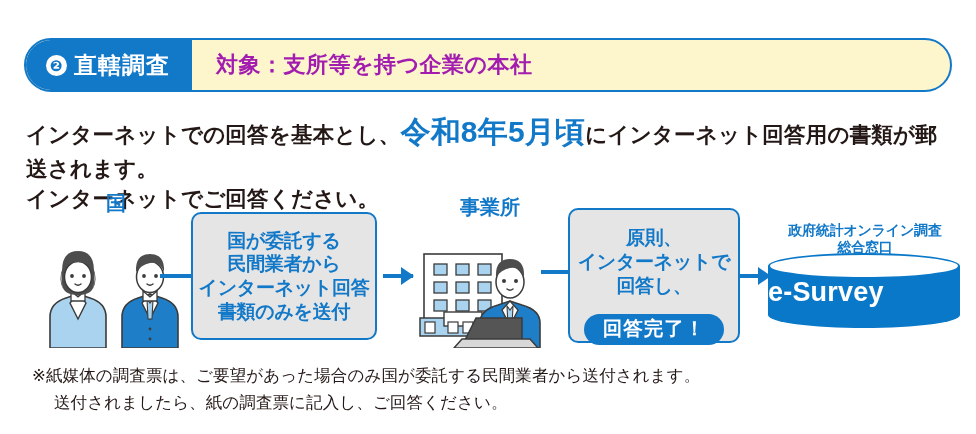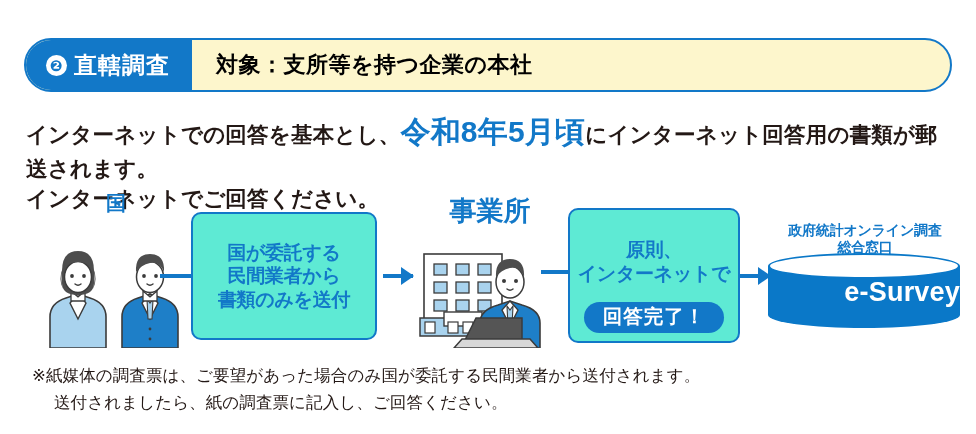--- a/index.html
+++ b/index.html
@@ -53,21 +53,21 @@
     color: #1278C8;
     font-size: 15px;
     font-weight: bold;
     margin-right: 7px;
     line-height: 1;
   }
   .header-target {
     display: flex;
     align-items: center;
     padding-left: 24px;
-    color: #000000;
+    color: #a21caf;
     font-size: 22px;
     font-weight: bold;
     letter-spacing: 0.5px;
     white-space: nowrap;
   }
 
   
   .lead {
     position: absolute;
     left: 26px;
@@ -104,21 +104,21 @@
   .cap-kuni {
     left: 42px;
     top: 2px;
     width: 148px;
     font-size: 20px;
   }
   .cap-jigyosho {
     left: 420px;
     top: 6px;
     width: 140px;
-    font-size: 27px;
+    font-size: 20px;
   }
   .cap-esurvey {
     left: 770px;
     top: 32px;
     width: 190px;
     font-size: 14px;
     line-height: 1.2;
     letter-spacing: -0.2px;
   }
 
@@ -139,21 +139,21 @@
     width: 146px;
     height: 108px;
   }
 
   
   .box {
     position: absolute;
     box-sizing: border-box;
     border: 2px solid #1278C8;
     border-radius: 10px;
-    background: #5eead4;
+    background: #e5e5e5;
     color: #1278C8;
     font-weight: bold;
     display: flex;
     flex-direction: column;
     align-items: center;
     justify-content: center;
     text-align: center;
     line-height: 1.24;
   }
   .box-1 {
@@ -247,21 +247,21 @@
     width: 192px;
     height: 26px;
     border-radius: 50%;
     background: #0A78C8;
   }
   .cyl-label {
     position: absolute;
     left: 0;
     top: 24px;
     width: 192px;
-    text-align: right;
+    text-align: left;
     color: #ffffff;
     font-size: 27px;
     font-weight: bold;
     letter-spacing: 0.2px;
     z-index: 3;
   }
 
   
   .footnote {
     position: absolute;
@@ -328,20 +328,21 @@
         <circle cx="106" cy="94" r="1.4" fill="#3B3B3B"></circle>
       </g>
     </svg>
   </div>
 
   <div class="conn conn-1"></div>
 
   <div class="box box-1">
     <div>国が委託する</div>
     <div>民間業者から</div>
+    <div>インターネット回答</div>
     <div>書類のみを送付</div>
   </div>
 
   <div class="arrow arrow-1"></div>
 
   <div class="cap cap-jigyosho">事業所</div>
 
   <div class="office">
     <svg viewBox="0 0 146 108" width="146" height="108">
 
@@ -379,20 +380,21 @@
       <path d="M44 106 L58 78 L104 78 L104 106 Z" fill="#555555" stroke="#3B3B3B" stroke-width="1.5"></path>
       <path d="M36 108 L44 99 L112 99 L120 108 Z" fill="#D8D8D8" stroke="#3B3B3B" stroke-width="1.5"></path>
     </svg>
   </div>
 
   <div class="conn conn-2"></div>
 
   <div class="box box-2">
     <div>原則、</div>
     <div>インターネットで</div>
+    <div>回答し、</div>
     <div class="pill">回答完了！</div>
   </div>
 
   <div class="arrow arrow-2"></div>
 
   <div class="cap cap-esurvey">
     <span>政府統計オンライン調査</span><br>
     <span>総合窓口</span>
   </div>
 

